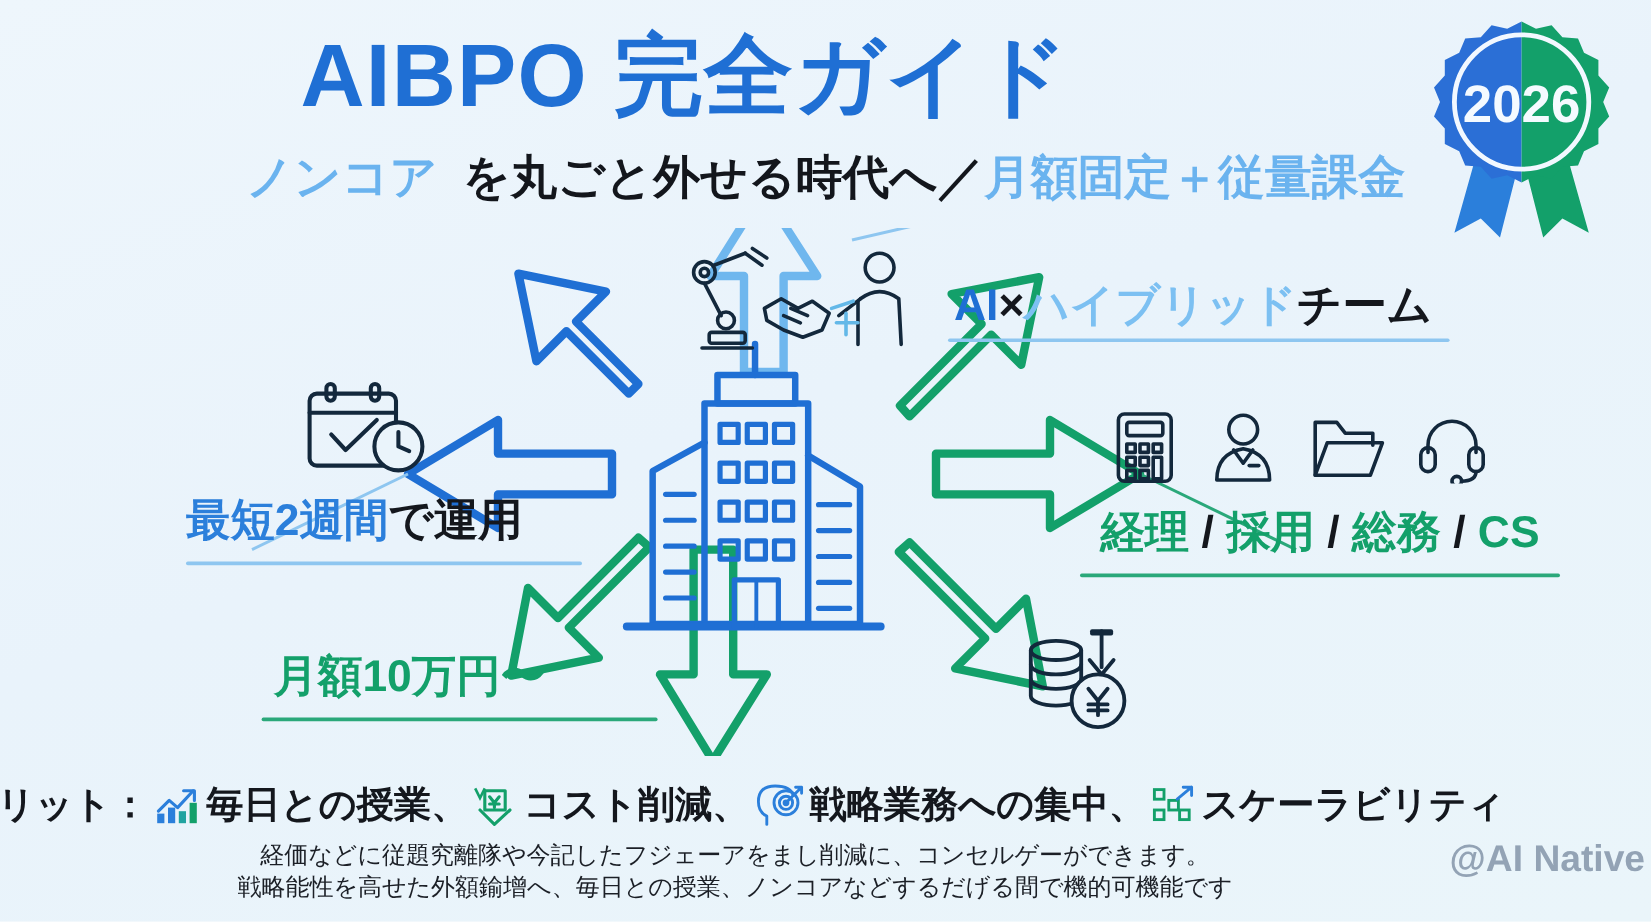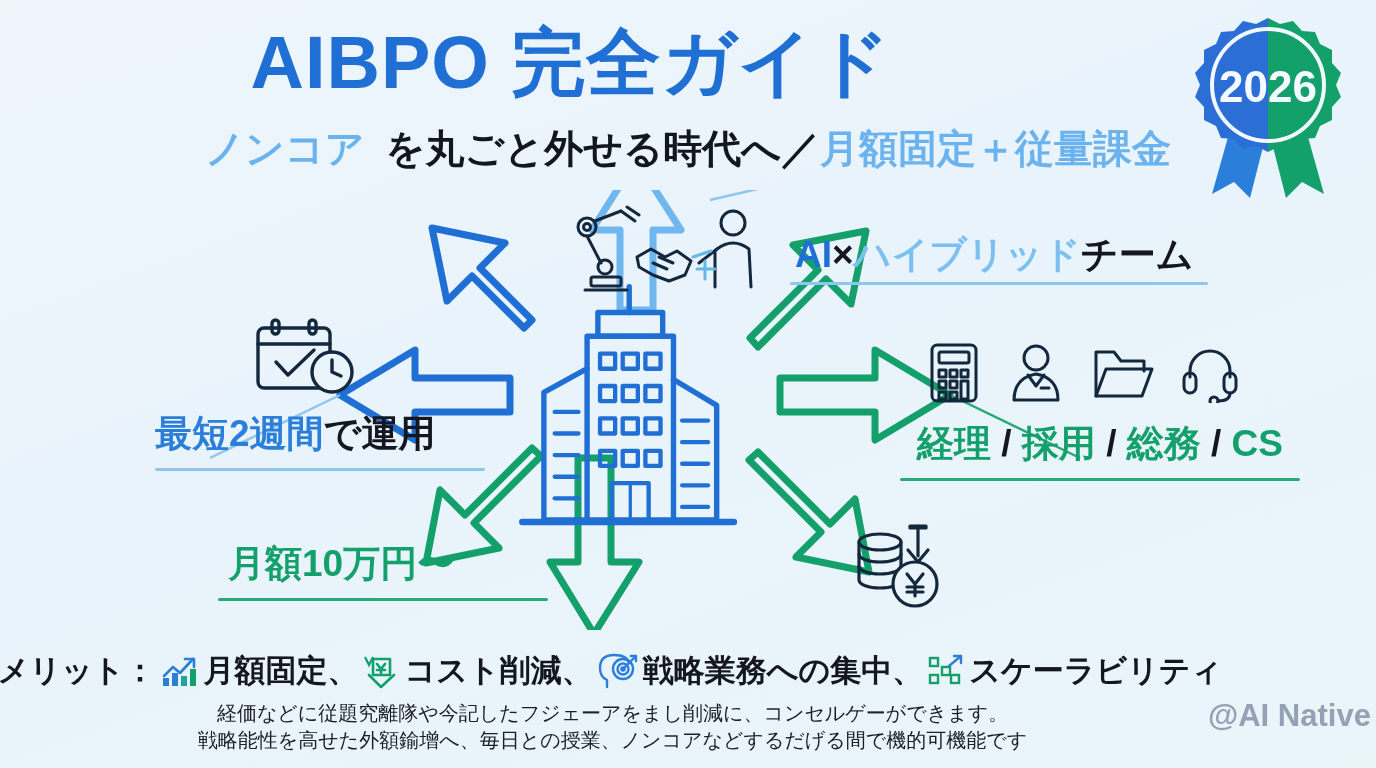--- a/index.html
+++ b/index.html
@@ -320,21 +320,21 @@
             <path d="M25 5 L34 5 L34 13"></path>
         </g>
         <g stroke-width="0">
           <rect x="3" y="24" width="6" height="8" fill="#2b7fdb"></rect>
           <rect x="12" y="19" width="6" height="13" fill="#2b7fdb"></rect>
           <rect x="21" y="22" width="6" height="10" fill="#21a3a0"></rect>
           <rect x="30" y="15" width="6" height="17" fill="#13a06a"></rect>
         </g>
       </svg>
     </span>
-    <span>月額固定、</span>
+    <span>毎日との授業、</span>
 
     <span class="bi">
       <svg width="38" height="36" viewBox="0 0 38 36">
         <g fill="none" stroke="#13a06a" stroke-width="2.6" stroke-linejoin="round" stroke-linecap="round">
           <rect x="10" y="6" width="17" height="16"></rect>
           <path d="M6 22 L18 34 L31 22"></path>
           <path d="M14 11 L18 16 L22 11 M18 16 L18 20 M14 17 L22 17"></path>
         </g>
         <path d="M2 4 L6 12 L10 4" fill="none" stroke="#13a06a" stroke-width="2.2"></path>
       </svg>

